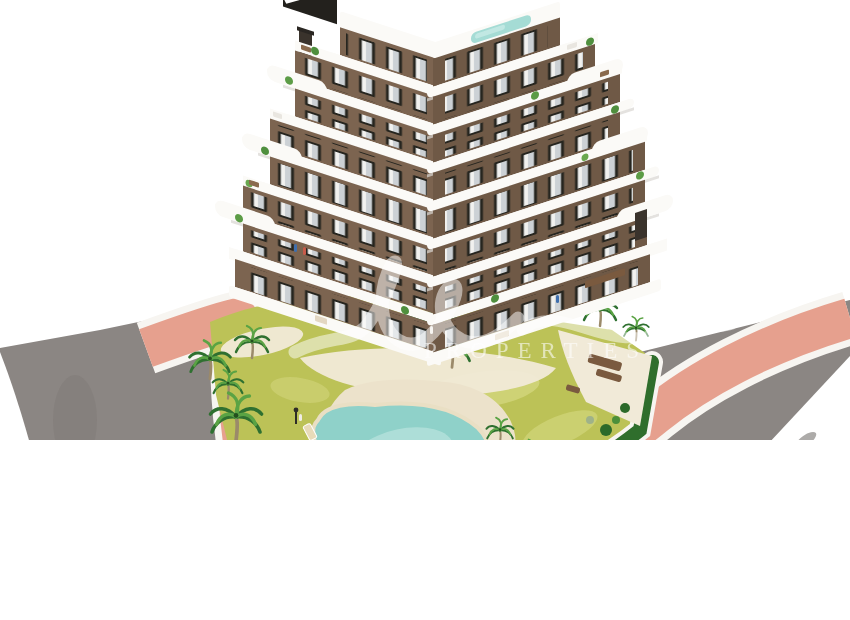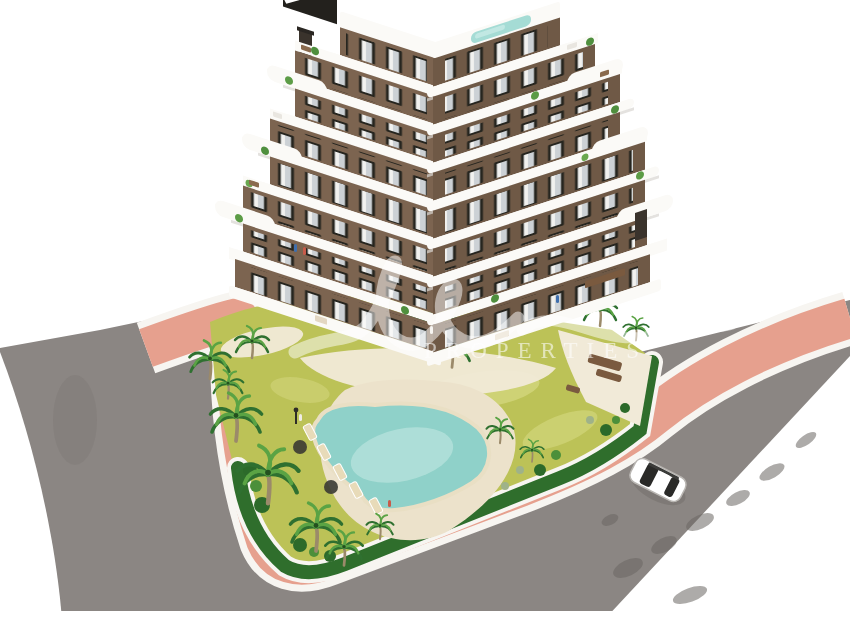--- a/index.html
+++ b/index.html
@@ -1,16 +1,16 @@
 <!DOCTYPE html>
 <html style="--background: #ffffff; --road: #8b8683; --road-shadow: #6b6763; --sidewalk: #e6a08e; --curb: #f7f5f1; --lawn: #bcc257; --lawn-light: #d6d881; --hedge: #2f6e2c; --palm-dark: #2f7030; --palm-light: #5aa344; --trunk: #9b8a6a; --pool-water: #8fd1c9; --pool-water-light: #c6e9e3; --pool-deck: #ece2cb; --gravel: #f1ead8; --facade-left: #7c6450; --facade-right: #6f5946; --window-frame: #26251f; --window-glass: #ccd1d5; --slab-white: #fbfaf7; --slab-shadow: #d9d6d1; --roof-pool: #a5dcd5; --chimney: #3a332c; --furniture-brown: #7a5a3f; --car-body: #ffffff; --car-glass: #2a2a28;"><head>
 <meta charset="utf-8">
 <style>
   html,body{margin:0;padding:0;background:#fff;}
-  .stage{width:850px;height:611px;position:relative;overflow:hidden;background:var(--background,#fff);}
+  .stage{width:850px;height:440px;position:relative;overflow:hidden;background:var(--background,#fff);}
   svg{display:block;}
   .wm-caption{font-family:"Liberation Serif", serif;font-size:23px;letter-spacing:9px;fill:#ffffff;opacity:.58;}
 </style>
 </head>
 <body>
 
 <div class="stage">
 <svg viewBox="0 0 850 620" width="850" height="620">
   <defs>
     <pattern id="pwL" width="27" height="30" patternUnits="userSpaceOnUse">

